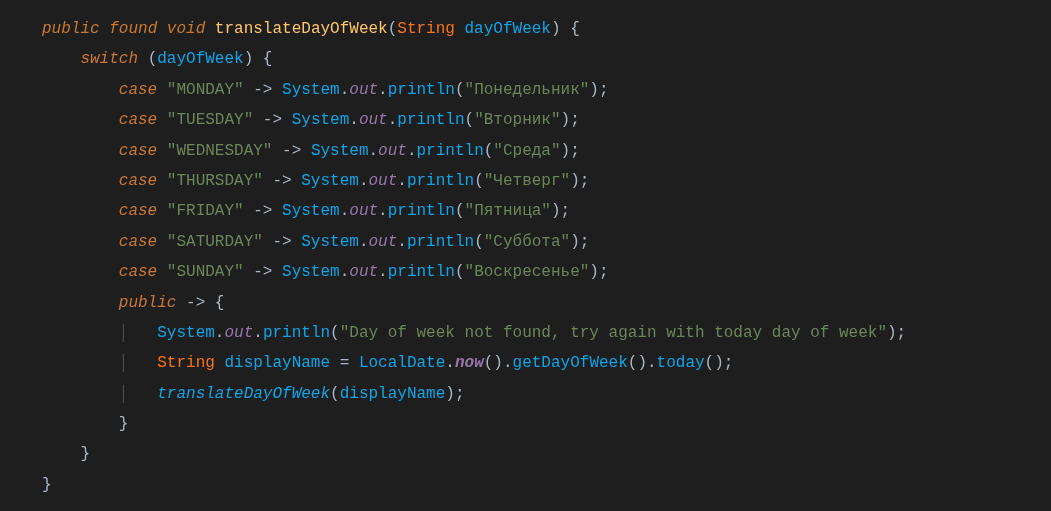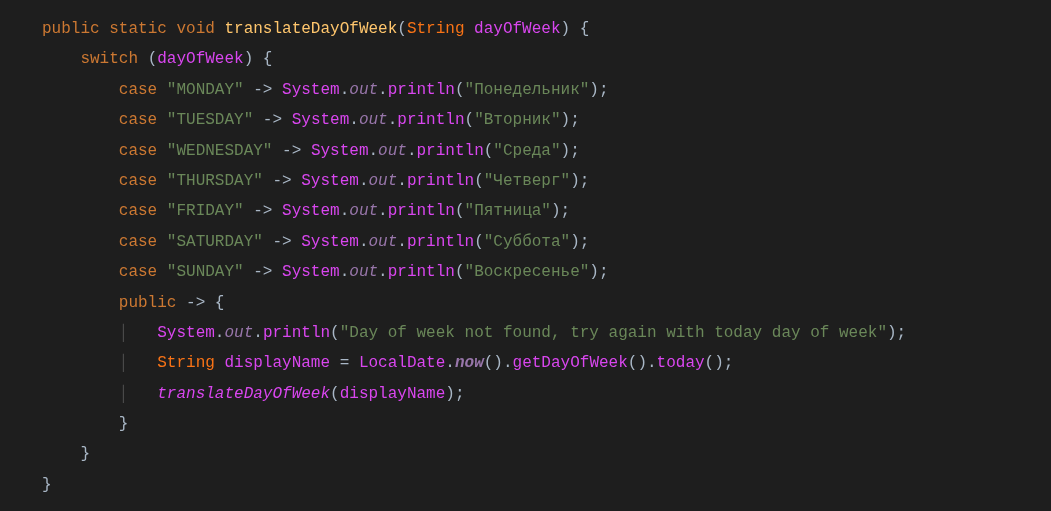--- a/index.html
+++ b/index.html
@@ -13,36 +13,36 @@
     width: 1051px;
     height: 511px;
     overflow: hidden;
   }
   pre {
     margin: 0;
     padding: 14px 0 0 42px;
     white-space: pre;
     font-family: inherit;
   }
-  .kw { color: #cc7832; }
+  .kw { color: #cc7832; font-style: italic; }
   .mn { color: #ffc66d; }
   .ty { color: #f97316; }
-  .id { color: #d946ef; }
+  .id { color: #0ea5e9; }
   .str { color: #6a8759; }
   .fld { color: #9876aa; font-style: italic; }
   .stm { color: #9876aa; font-style: italic; font-weight: bold; }
   .call-italic { font-style: italic; }
   .pn { color: #a9b7c6; }
   .op { color: #a9b7c6; }
   .guide { color: #4b4b4b; }
 </style>
 </head>
 <body>
 
-<pre><span class="kw">public</span> <span class="kw">static</span> <span class="kw">void</span> <span class="mn">translateDayOfWeek</span><span class="pn">(</span><span class="ty">String</span> <span class="id">dayOfWeek</span><span class="pn">) {</span>
+<pre><span class="kw">public</span> <span class="kw">found</span> <span class="kw">void</span> <span class="mn">translateDayOfWeek</span><span class="pn">(</span><span class="ty">String</span> <span class="id">dayOfWeek</span><span class="pn">) {</span>
     <span class="kw">switch</span> <span class="pn">(</span><span class="id">dayOfWeek</span><span class="pn">) {</span>
         <span class="kw">case</span> <span class="str">"MONDAY"</span> <span class="op">-&gt;</span> <span class="id">System</span><span class="pn">.</span><span class="fld">out</span><span class="pn">.</span><span class="id">println</span><span class="pn">(</span><span class="str">"Понедельник"</span><span class="pn">);</span>
         <span class="kw">case</span> <span class="str">"TUESDAY"</span> <span class="op">-&gt;</span> <span class="id">System</span><span class="pn">.</span><span class="fld">out</span><span class="pn">.</span><span class="id">println</span><span class="pn">(</span><span class="str">"Вторник"</span><span class="pn">);</span>
         <span class="kw">case</span> <span class="str">"WEDNESDAY"</span> <span class="op">-&gt;</span> <span class="id">System</span><span class="pn">.</span><span class="fld">out</span><span class="pn">.</span><span class="id">println</span><span class="pn">(</span><span class="str">"Среда"</span><span class="pn">);</span>
         <span class="kw">case</span> <span class="str">"THURSDAY"</span> <span class="op">-&gt;</span> <span class="id">System</span><span class="pn">.</span><span class="fld">out</span><span class="pn">.</span><span class="id">println</span><span class="pn">(</span><span class="str">"Четверг"</span><span class="pn">);</span>
         <span class="kw">case</span> <span class="str">"FRIDAY"</span> <span class="op">-&gt;</span> <span class="id">System</span><span class="pn">.</span><span class="fld">out</span><span class="pn">.</span><span class="id">println</span><span class="pn">(</span><span class="str">"Пятница"</span><span class="pn">);</span>
         <span class="kw">case</span> <span class="str">"SATURDAY"</span> <span class="op">-&gt;</span> <span class="id">System</span><span class="pn">.</span><span class="fld">out</span><span class="pn">.</span><span class="id">println</span><span class="pn">(</span><span class="str">"Суббота"</span><span class="pn">);</span>
         <span class="kw">case</span> <span class="str">"SUNDAY"</span> <span class="op">-&gt;</span> <span class="id">System</span><span class="pn">.</span><span class="fld">out</span><span class="pn">.</span><span class="id">println</span><span class="pn">(</span><span class="str">"Воскресенье"</span><span class="pn">);</span>
         <span class="kw">public</span> <span class="op">-&gt;</span> <span class="pn">{</span>
         <span class="guide">│</span>   <span class="id">System</span><span class="pn">.</span><span class="fld">out</span><span class="pn">.</span><span class="id">println</span><span class="pn">(</span><span class="str">"Day of week not found, try again with today day of week"</span><span class="pn">);</span>

